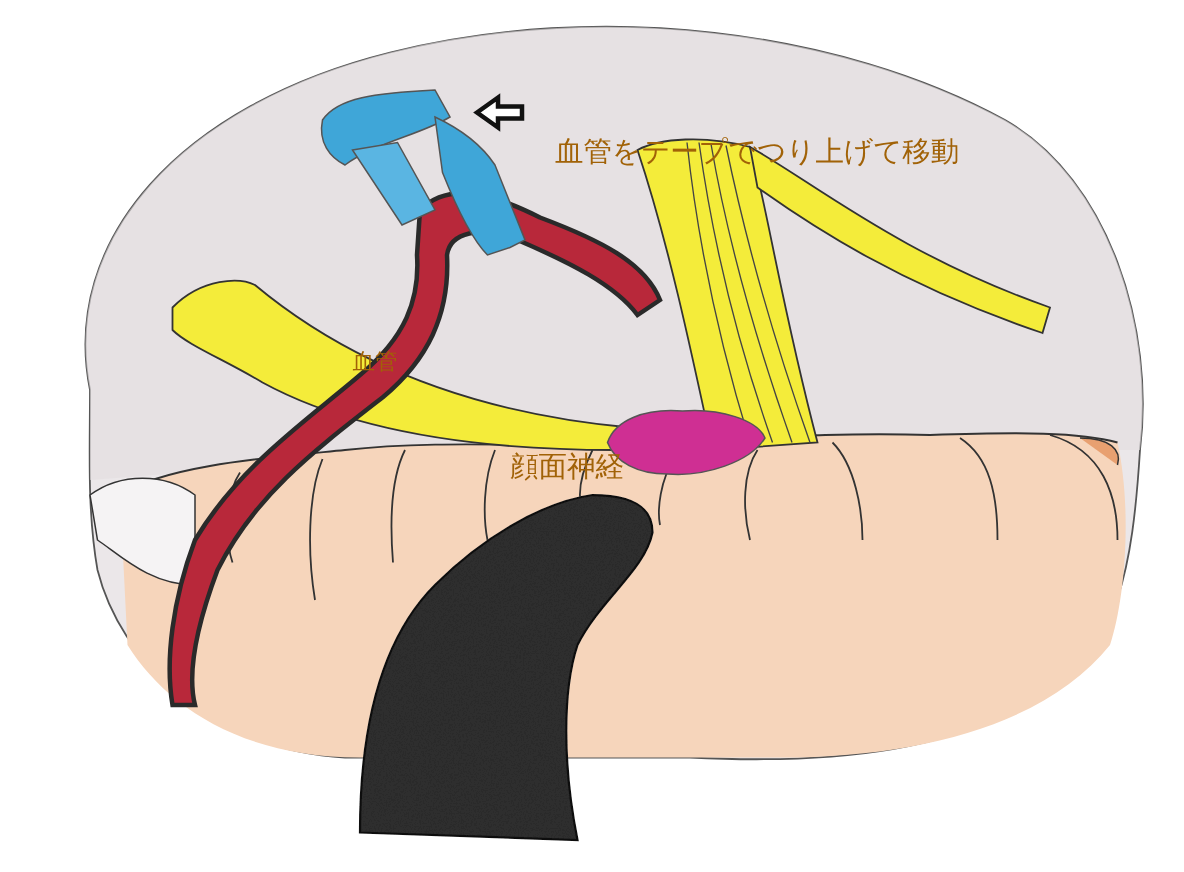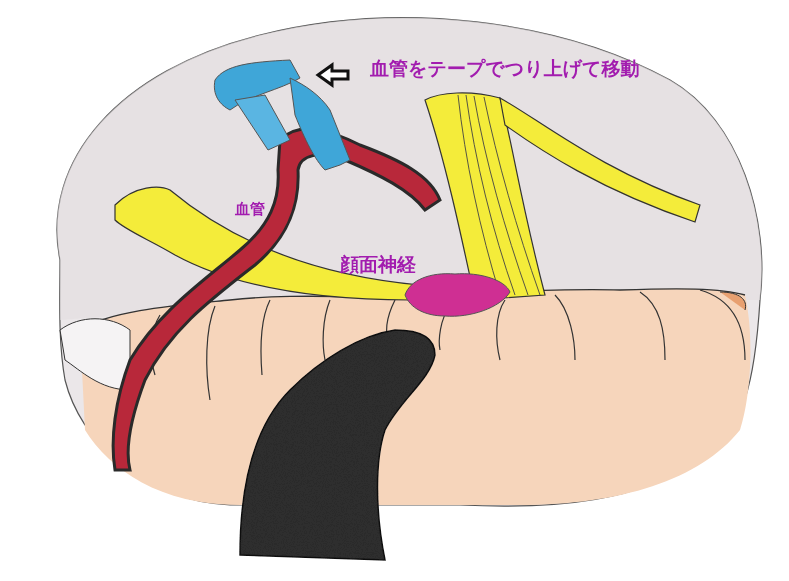--- a/index.html
+++ b/index.html
@@ -1,23 +1,23 @@
 <!DOCTYPE html>
 <html><head>
 <meta charset="utf-8">
 <style>
   html, body { margin: 0; padding: 0; background: #ffffff; }
   body { width: 789px; height: 581px; position: relative; overflow: hidden;
          font-family: "DejaVu Sans", "Liberation Sans", sans-serif; }
   #canvas { position: absolute; left: 0; top: 0; }
-  .label { position: absolute; font-weight: bold; color: #a21caf; white-space: nowrap;
-           font-family: "DejaVu Sans", "Liberation Sans", sans-serif; }
+  .label { position: absolute; font-weight: normal; color: #a16207; white-space: nowrap;
+           font-family: "DejaVu Sans", "Liberation Sans", sans-serif; margin-top: 32px; }
   #lbl-top { left: 370px; top: 56px; font-size: 19px; letter-spacing: 0px; }
   #lbl-vessel { left: 235px; top: 200px; font-size: 15px; }
-  #lbl-nerve { left: 340px; top: 252px; font-size: 19px; }
+  #lbl-nerve { left: 340px; top: 266px; font-size: 19px; }
 </style>
 </head>
 <body>
 
 <svg id="canvas" width="789" height="581" viewBox="0 0 789 581">
   <defs>
     <filter id="grain">
       <feTurbulence type="fractalNoise" baseFrequency="0.9" numOctaves="2" result="n"></feTurbulence>
       <feColorMatrix type="saturate" values="0"></feColorMatrix>
       <feComponentTransfer>

